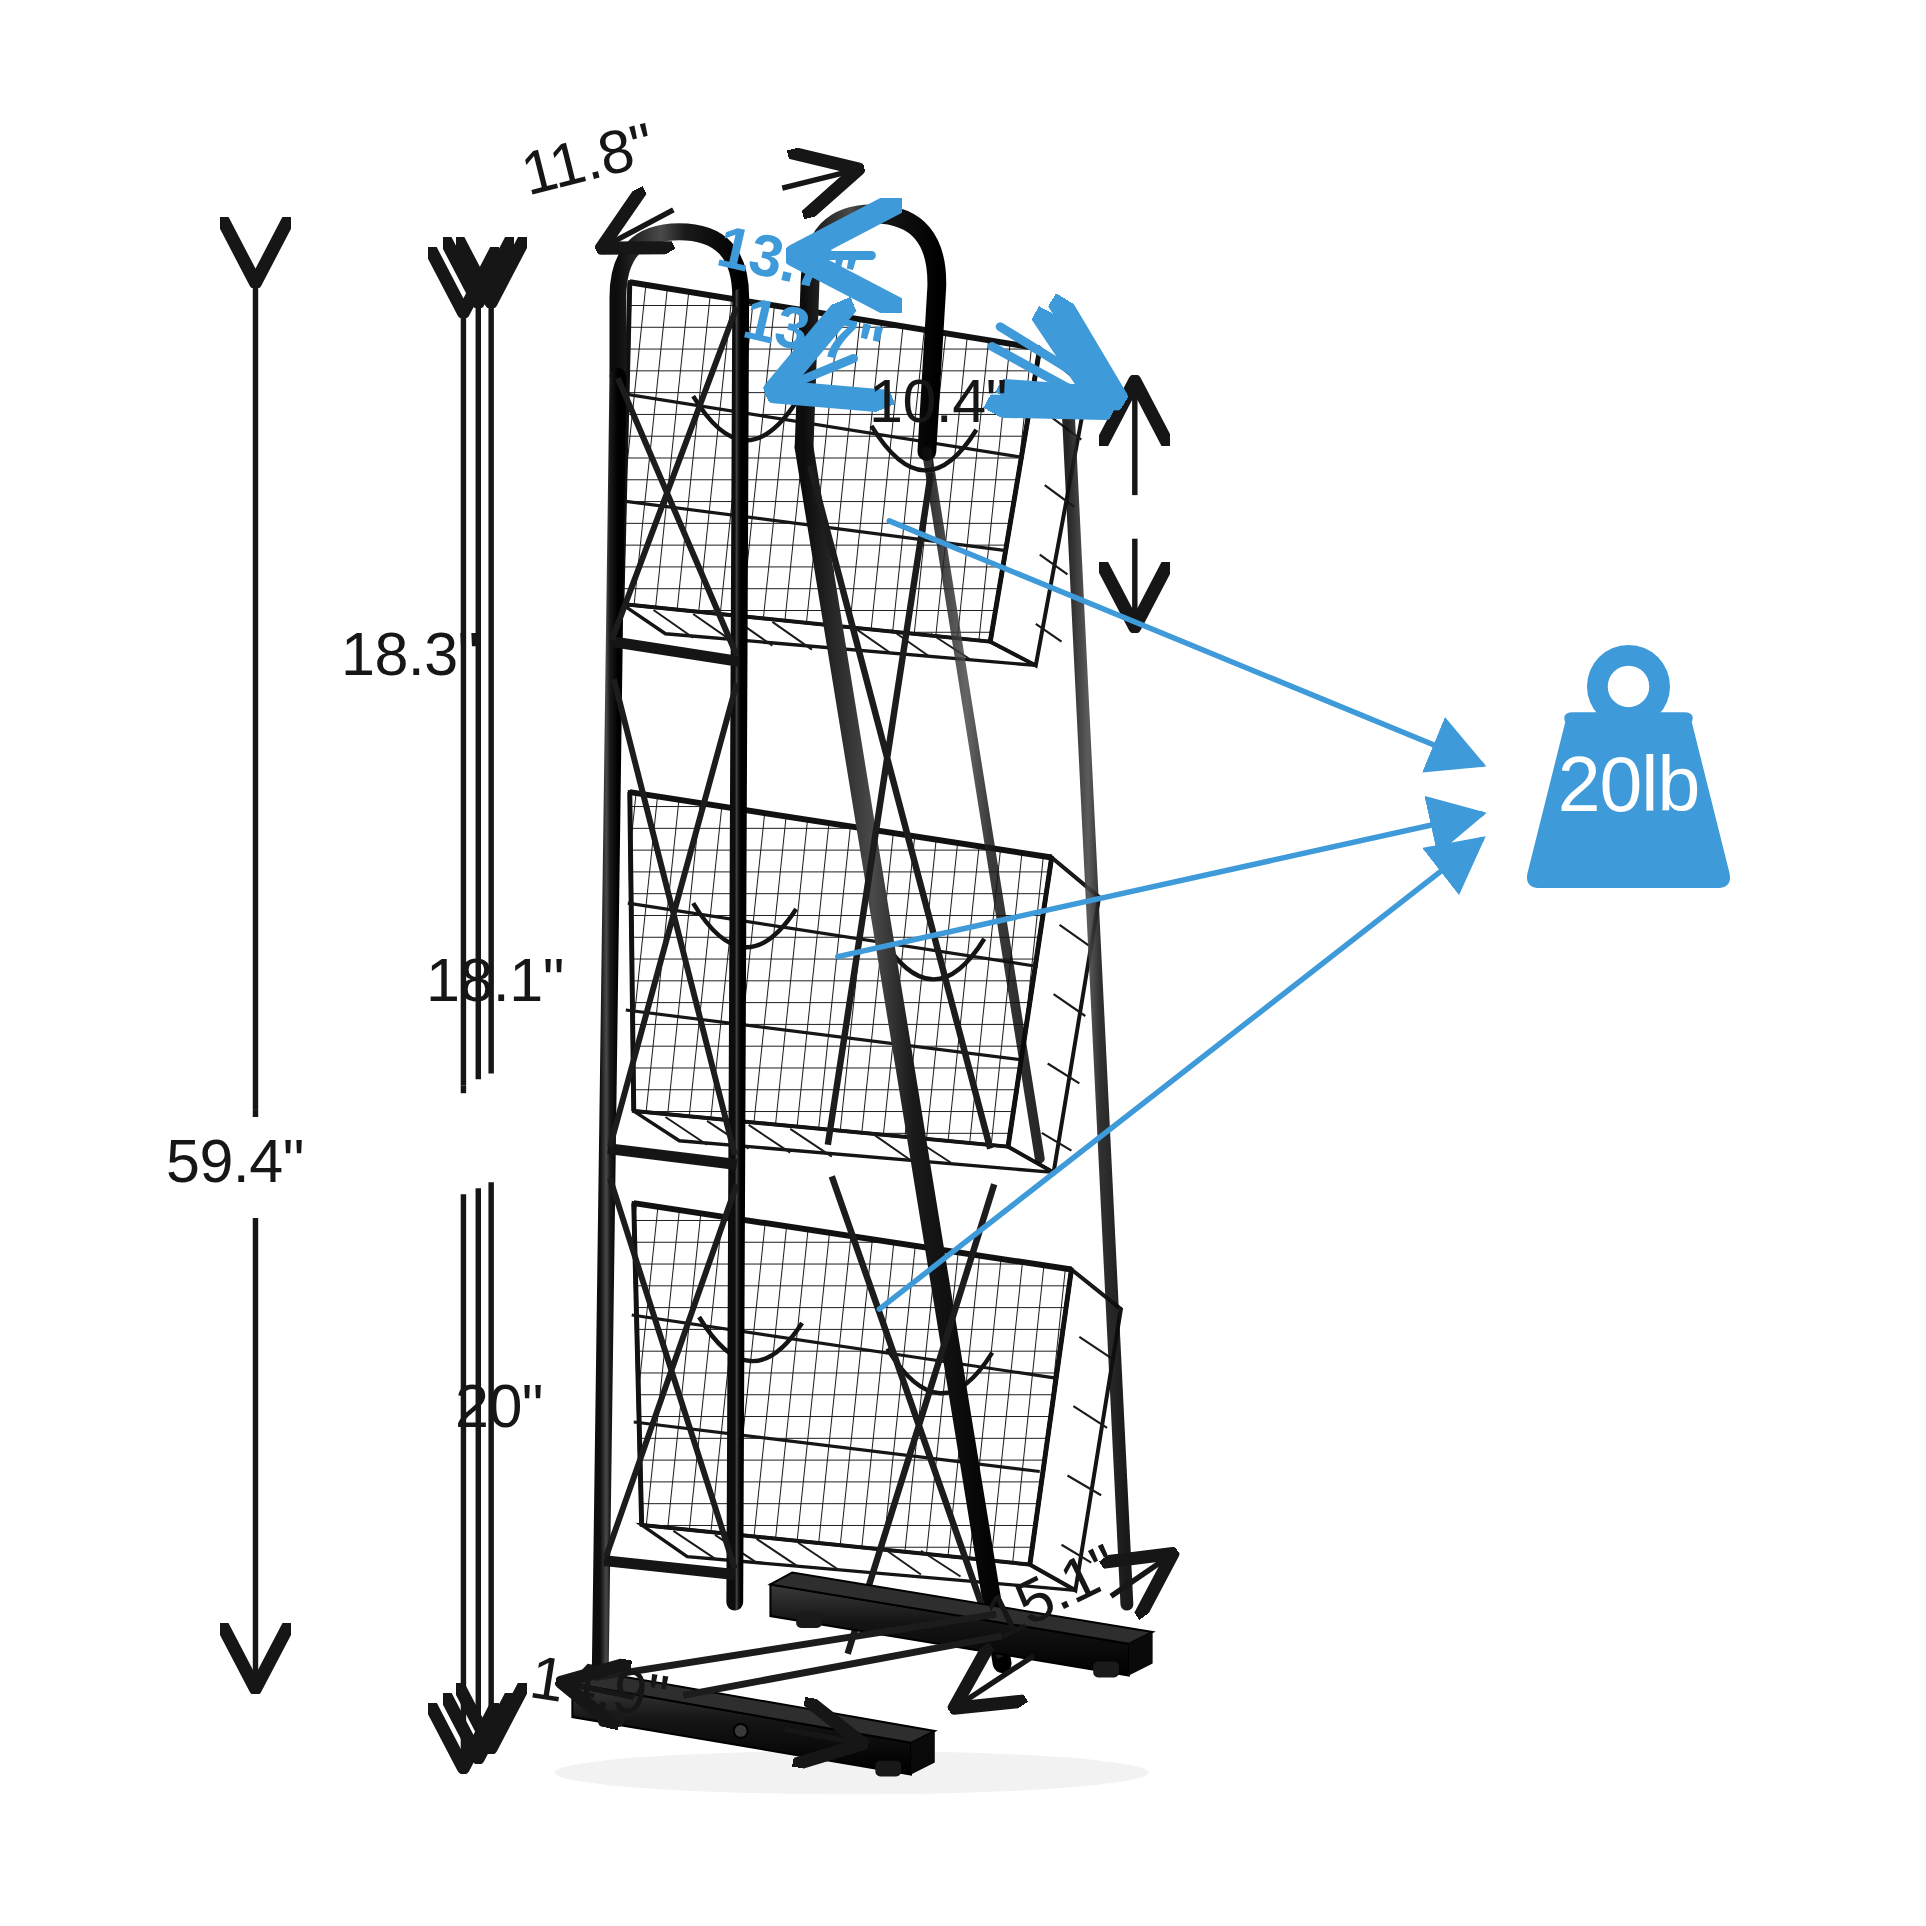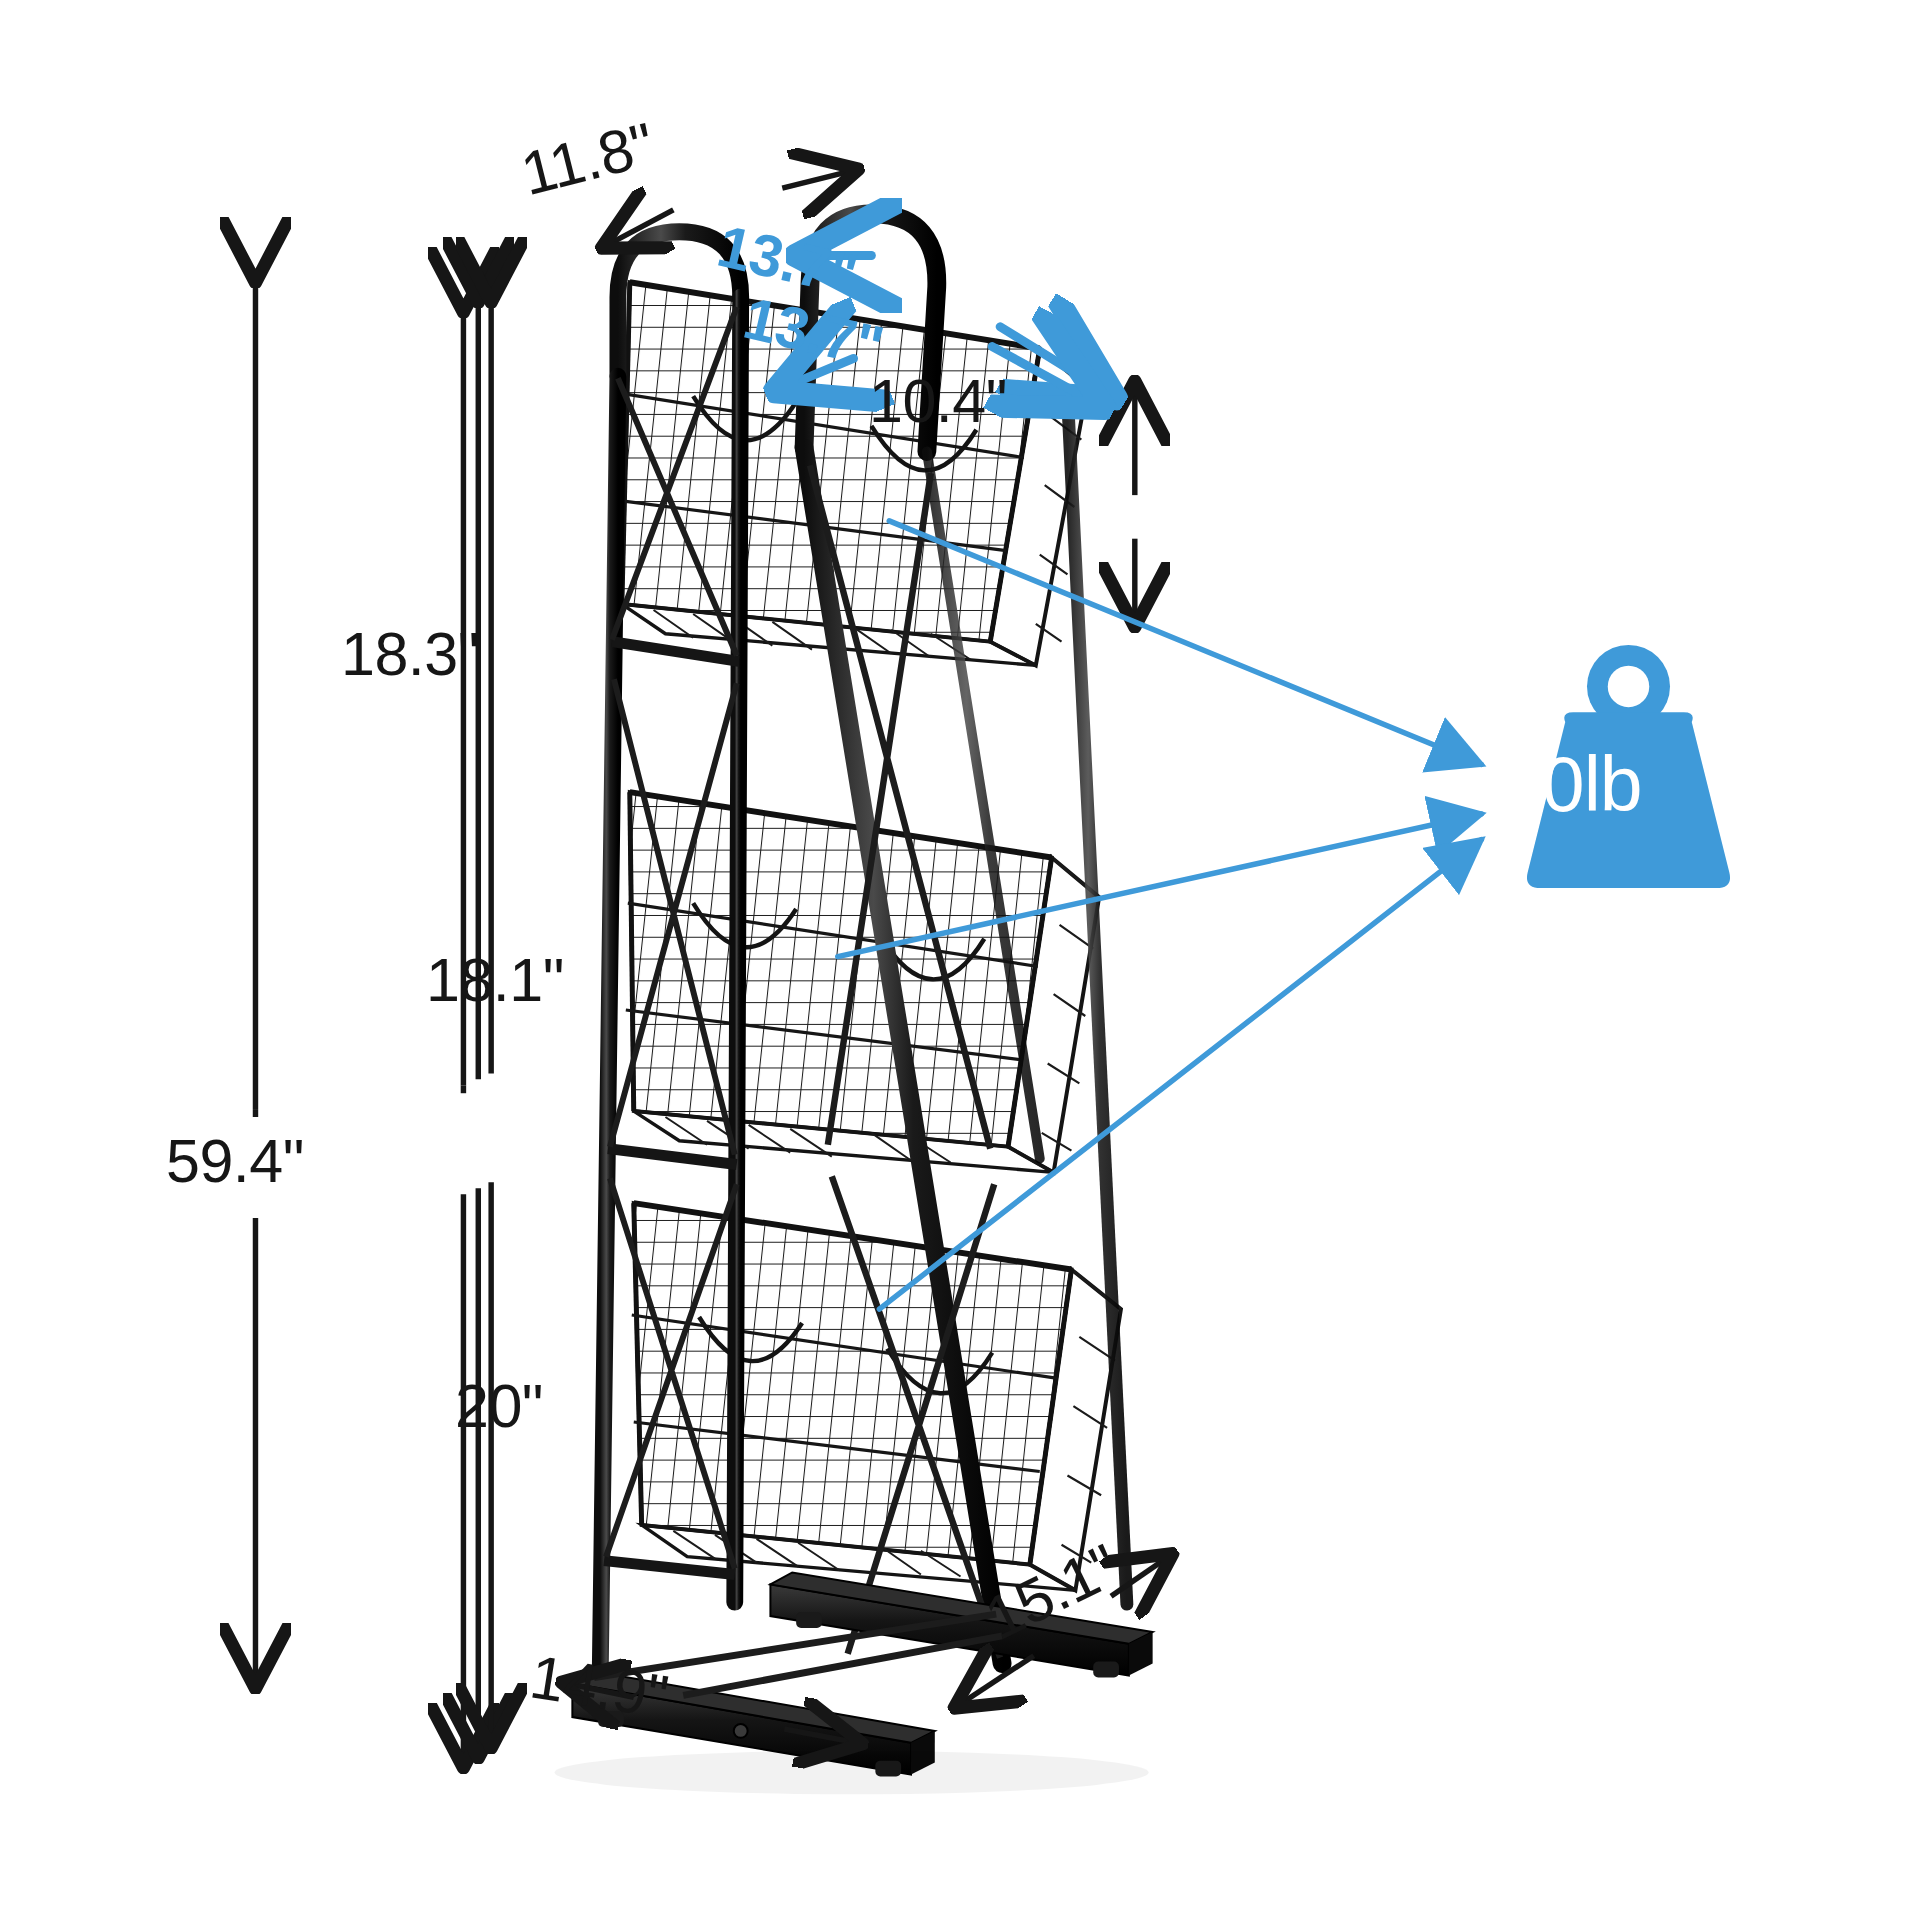--- a/index.html
+++ b/index.html
@@ -65,21 +65,21 @@
     top: 639px;
     width: 257px;
     height: 252px;
   }
   #weight-badge svg { display: block; width: 257px; height: 252px; }
   #weight-value {
     position: absolute;
     left: 0;
     top: 107px;
     width: 257px;
-    text-align: left;
+    text-align: center;
     font-family: "Liberation Sans", sans-serif;
     font-size: 77px;
     font-weight: 400;
     color: #ffffff;
     letter-spacing: -1px;
     line-height: 1;
     user-select: none;
   }
 </style>
 </head>

